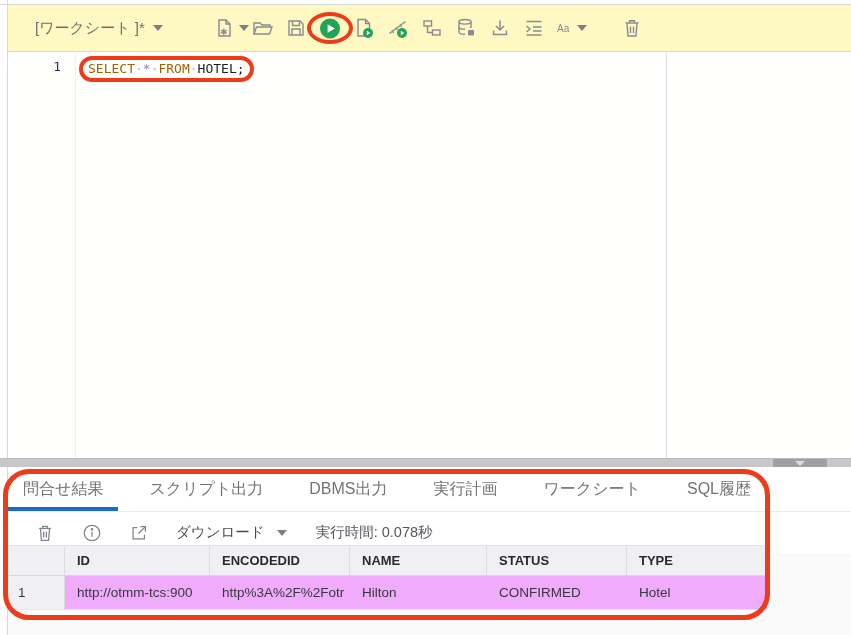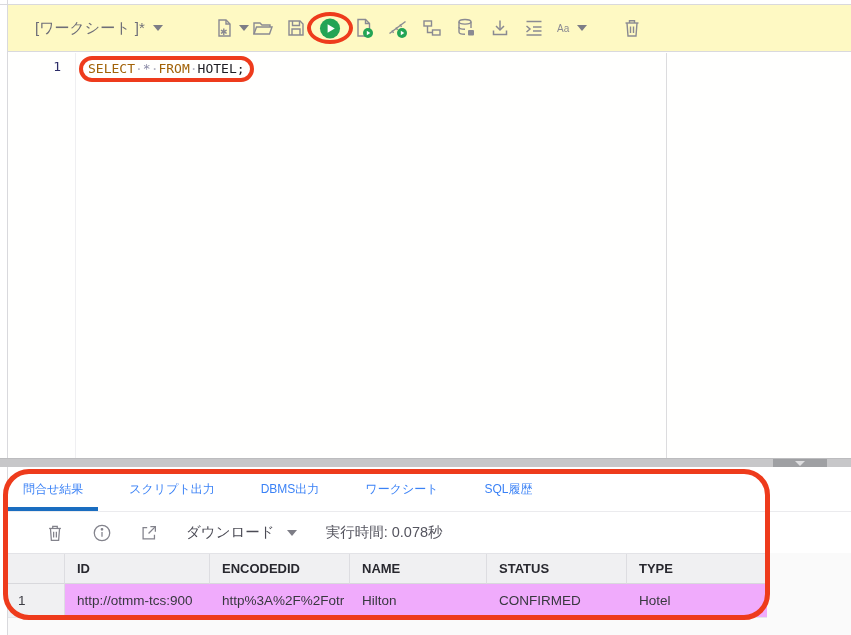--- a/index.html
+++ b/index.html
@@ -54,31 +54,31 @@
   .splitter-handle { position:absolute; left:773px; top:0; width:54px; height:9px; background:#9fa0a3;
                      display:flex; align-items:center; justify-content:center; cursor:row-resize; }
   .splitter-tri { width:0; height:0; border-left:5px solid transparent; border-right:5px solid transparent;
                   border-top:5px solid #dedee0; }
 
   
   .results { position:absolute; left:8px; right:0; top:467px; bottom:0; background:#fafafa; }
   .rtabs { position:absolute; left:0; right:0; top:0; height:45px; background:#fff;
            display:flex; align-items:stretch; border-bottom:1px solid #ebebee; }
   .rtab { padding:0 15px; margin-right:16px; display:flex; align-items:center;
-          font-size:12px; color:#3b82f6; cursor:pointer; white-space:nowrap; }
+          font-size:16px; color:#737373; cursor:pointer; white-space:nowrap; }
   .rtab.active { box-shadow: inset 0 -4px 0 #1a6dc0; }
   .rtoolbar { position:absolute; left:0; right:0; top:45px; height:41px; background:#fff;
-              display:flex; align-items:center; padding-left:37px; gap:27px; }
+              display:flex; align-items:center; padding-left:27px; gap:27px; }
   .rt-icon { width:20px; height:20px; color:#83838c; display:flex; align-items:center; justify-content:center; cursor:pointer; }
   .dl-group { display:flex; align-items:center; cursor:pointer; }
   .dl-label { font-size:14.5px; color:#4b4b55; }
   .exec-time { font-size:14.5px; color:#55555f; margin-left:2px; }
 
   
-  .grid { position:absolute; left:0; top:86px; width:759px; background:#fff; }
+  .grid { position:absolute; left:0; top:78px; width:759px; background:#fff; }
   .grid-header, .grid-row { display:grid; grid-template-columns:57px 145px 140px 137px 140px 140px; }
   .grid-header { height:31px; border-top:1px solid #e3e3e7; }
   .hcell { background:#f0f0f2; border-right:1px solid #dddde1; border-bottom:1px solid #d8d8dc;
            font-size:13px; font-weight:bold; color:#28282f; display:flex; align-items:center;
            padding-left:12px; overflow:hidden; white-space:nowrap; }
   .grid-row { height:34px; }
   .dcell { background:#f0abfc; border-bottom:1px solid #e6e6ea; font-size:13.5px; color:#38383f;
            display:flex; align-items:center; padding-left:12px; overflow:hidden; white-space:nowrap; }
   .dcell.rownum { background:#f0f0f2; border-right:1px solid #dddde1; padding-left:10px; color:#3c3c44; }
 
@@ -222,20 +222,21 @@
     <span class="splitter-tri"></span>
   </div>
 </div>
 
 <div class="results">
 
   <div class="rtabs">
     <div class="rtab active">問合せ結果</div>
     <div class="rtab">スクリプト出力</div>
     <div class="rtab">DBMS出力</div>
+    <div class="rtab">実行計画</div>
     <div class="rtab">ワークシート</div>
     <div class="rtab">SQL履歴</div>
   </div>
 
   <div class="rtoolbar">
     <span class="rt-icon">
       <svg width="20" height="20" viewBox="0 0 22 22" fill="none" stroke="currentColor" stroke-width="1.4">
         <path d="M4.5 6 H17.5"></path>
           <path d="M8.5 6 V3.8 h5 V6"></path>
         <path d="M6 6 l1 13 h8 l1 -13"></path>

